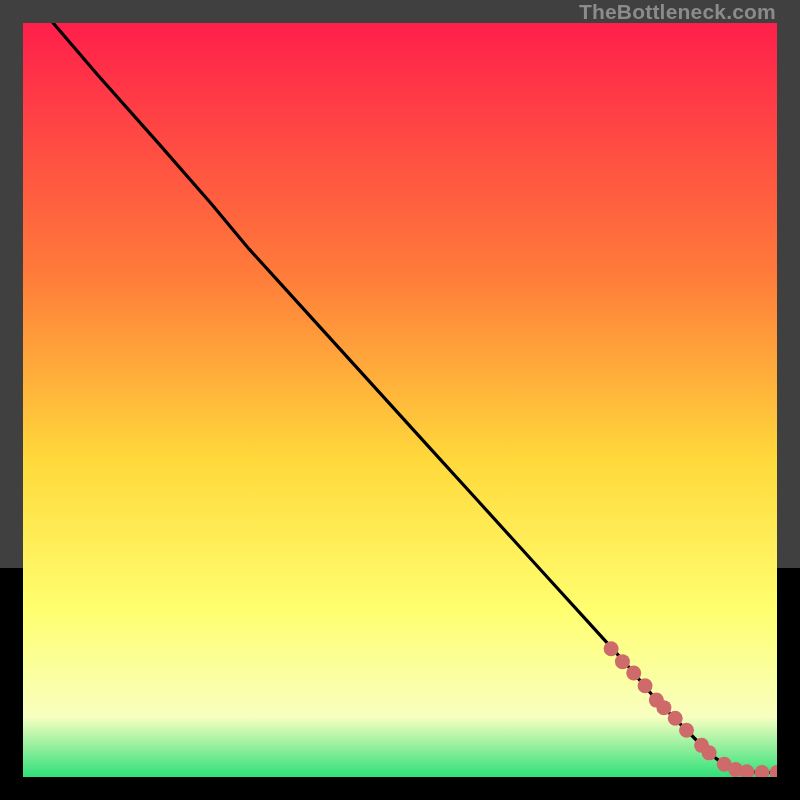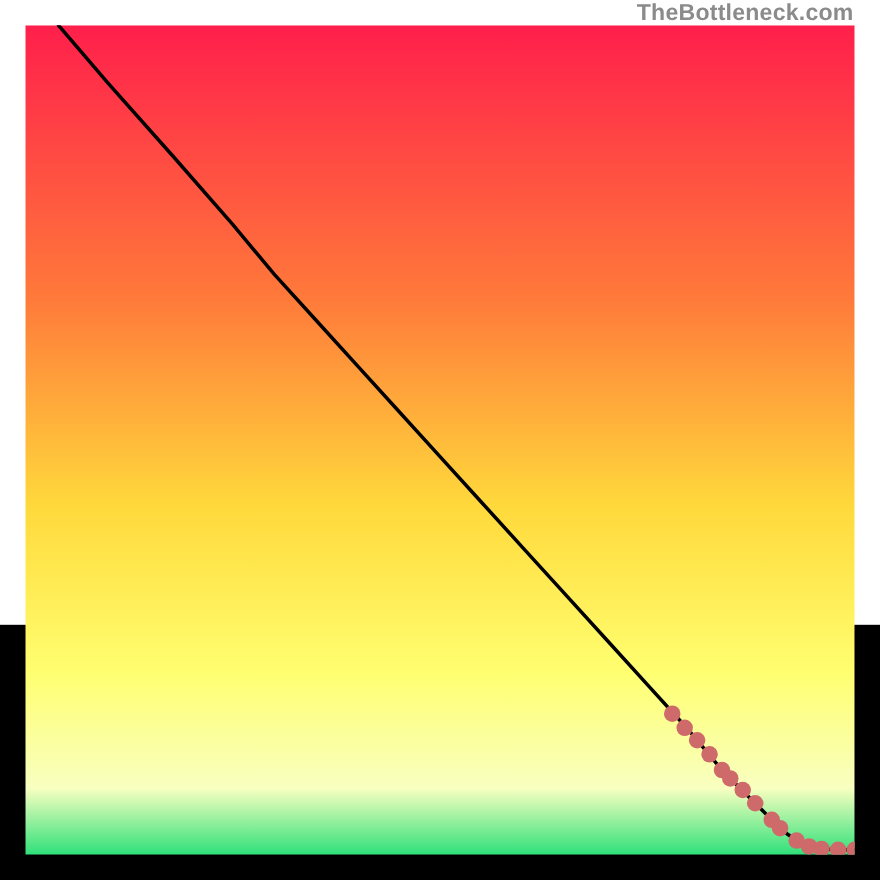--- a/index.html
+++ b/index.html
@@ -9,21 +9,21 @@
     height: 800px;
     background: #000;
     overflow: hidden;
   }
   .frame {
     position: absolute;
     left: 0;
     top: 0;
     width: 800px;
     height: 568px;
-    background: #ffffff;
+    background: #404040;
   }
   .plot {
     position: absolute;
     left: 23px;
     top: 23px;
     width: 754px;
     height: 754px;
   }
   .plot svg {
     display: block;

